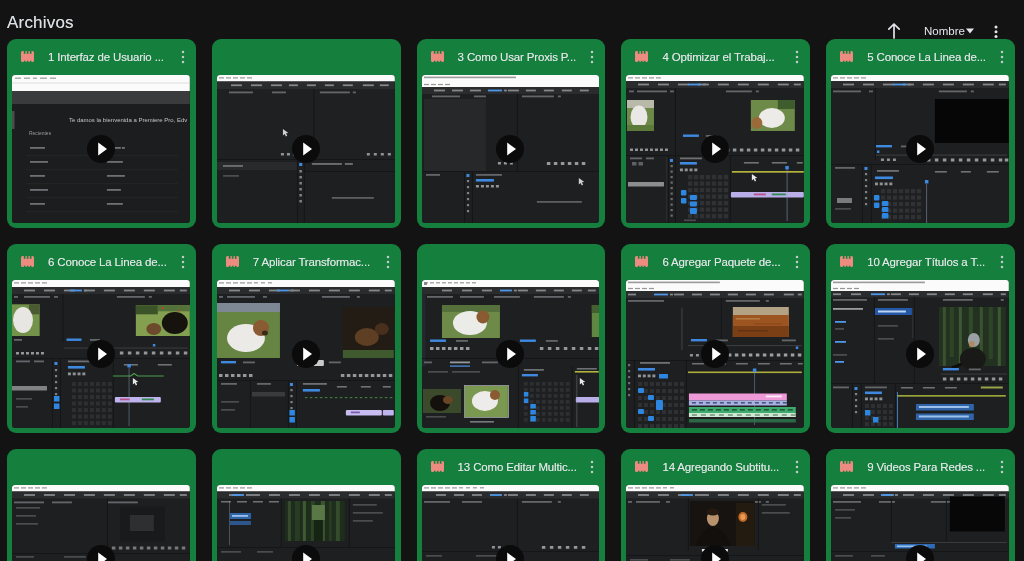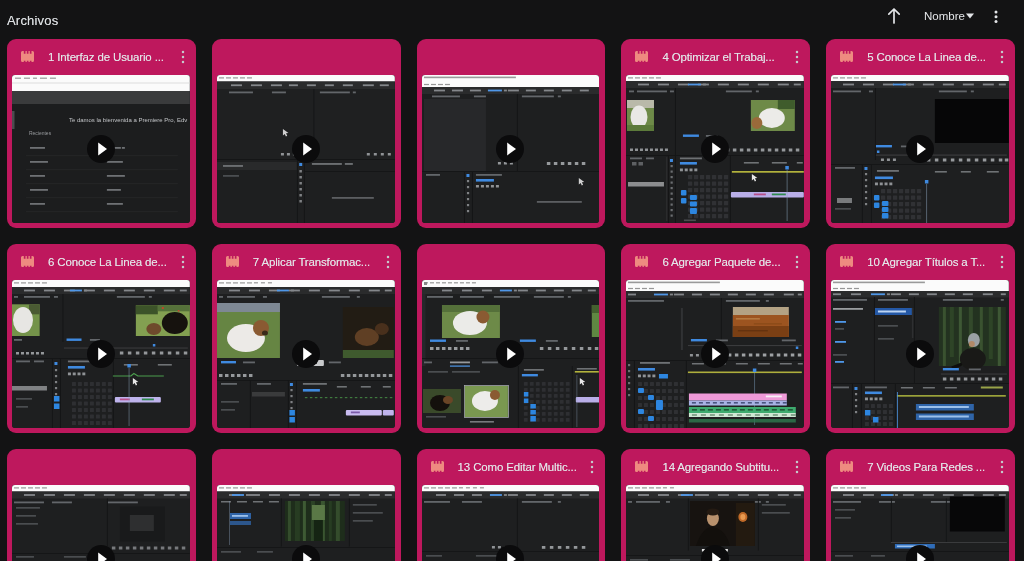--- a/index.html
+++ b/index.html
@@ -1,21 +1,21 @@
 <!DOCTYPE html>
 <html><head><meta charset="utf-8">
 <style>
 * { margin:0; padding:0; box-sizing:border-box; }
 html,body { width:1024px; height:561px; background:#131314; overflow:hidden;
   font-family:"Liberation Sans", sans-serif; }
-.toplabel { text-shadow:0 0 0.5px rgba(221,224,227,0.6); position:absolute; left:7px; top:13px; font-size:13px; color:#dde0e3; letter-spacing:0.2px; }
-.tools { position:absolute; top:0; right:0; height:32px; }
+.toplabel { text-shadow:0 0 0.5px rgba(221,224,227,0.6); position:absolute; left:7px; top:13px; font-size:17px; color:#dde0e3; letter-spacing:0.2px; }
+.tools { position:absolute; top:15px; right:0; height:32px; }
 .grid { position:absolute; left:7px; top:38.5px; display:grid;
   grid-template-columns:repeat(5, 188.8px); grid-auto-rows:189px; gap:16px; }
-.card { background:#be185d; border-radius:9px; position:relative; }
+.card { background:#15803d; border-radius:9px; position:relative; }
 .hd { height:36px; display:flex; align-items:center; padding:0 11px 0 14px; }
 .hd svg { flex:none; }
 .t { text-shadow:0 0 0.5px rgba(227,229,232,0.6); font-size:11.5px; letter-spacing:-0.15px; color:#e3e5e8; margin-left:14px; flex:1; white-space:nowrap; overflow:hidden; }
 .thumb { position:absolute; left:5px; right:6px; top:36px; height:148px;
   border-radius:3px; overflow:hidden; background:#1e1f20; }
 .th { position:absolute; left:0; top:0; width:100%; height:100%; }
 .play { position:absolute; left:50%; top:50%; width:28px; height:28px; margin:-14px 0 0 -14px; }
 </style></head>
 <body>
 <div class="toplabel">Archivos</div>
@@ -131,20 +131,31 @@
           <rect x="164" y="78" width="3" height="2.5" fill="#8f9295"></rect>
           <rect x="171" y="78" width="3" height="2.5" fill="#8f9295"></rect>
         </svg>
   <div class="play"><svg width="28" height="28" viewBox="0 0 28 28">
             <circle cx="14" cy="14" r="14" fill="#0b0b0c"></circle>
             <polygon points="11.2,7.6 20,14 11.2,20.4" fill="#ffffff"></polygon>
           </svg></div>
  </div>
 </div>
     <div class="card">
+ <div class="hd">
+        <svg width="13" height="11" viewBox="0 0 13 11">
+          <path fill-rule="evenodd" fill="#ee8b80" d="M0,1.5 a1.5,1.5 0 0 1 1.5,-1.5 h10 a1.5,1.5 0 0 1 1.5,1.5 v8 a1.5,1.5 0 0 1 -1.5,1.5 h-10 a1.5,1.5 0 0 1 -1.5,-1.5 z M2.8,0 h1.7 v2.8 h-1.7 z M5.8,0 h1.7 v2.8 h-1.7 z M8.8,0 h1.7 v2.8 h-1.7 z M2.8,9.7 h1.7 v1.3 h-1.7 z M5.8,9.7 h1.7 v1.3 h-1.7 z M8.8,9.7 h1.7 v1.3 h-1.7 z"></path>
+        </svg>
+        <span class="t">3 Como Usar Proxis P...</span>
+        <svg width="4" height="14" viewBox="0 0 4 14">
+          <circle cx="2" cy="2" r="1.25" fill="#c6c9cc"></circle>
+          <circle cx="2" cy="7" r="1.25" fill="#c6c9cc"></circle>
+          <circle cx="2" cy="12" r="1.25" fill="#c6c9cc"></circle>
+        </svg>
+      </div>
  <div class="thumb">
         <svg class="th" viewBox="0 0 178 148" preserveAspectRatio="none">
           <rect x="0" y="0" width="178" height="148" fill="#1e1f20"></rect>
           <rect x="0" y="0" width="178" height="12" fill="#fbfbfb"></rect>
           <rect x="2" y="1.6" width="92" height="1.6" fill="#9a9a9a"></rect>
           <rect x="2" y="8.9" width="5" height="1.2" fill="#979797"></rect>
           <rect x="9" y="8.9" width="5" height="1.2" fill="#979797"></rect>
           <rect x="16" y="8.9" width="5" height="1.2" fill="#979797"></rect>
           <rect x="23" y="8.9" width="5" height="1.2" fill="#979797"></rect>
           <rect x="0" y="12" width="178" height="7" fill="#2a2b2c"></rect>
@@ -1479,21 +1490,21 @@
             <circle cx="14" cy="14" r="14" fill="#0b0b0c"></circle>
             <polygon points="11.2,7.6 20,14 11.2,20.4" fill="#ffffff"></polygon>
           </svg></div>
  </div>
 </div>
     <div class="card">
  <div class="hd">
         <svg width="13" height="11" viewBox="0 0 13 11">
           <path fill-rule="evenodd" fill="#ee8b80" d="M0,1.5 a1.5,1.5 0 0 1 1.5,-1.5 h10 a1.5,1.5 0 0 1 1.5,1.5 v8 a1.5,1.5 0 0 1 -1.5,1.5 h-10 a1.5,1.5 0 0 1 -1.5,-1.5 z M2.8,0 h1.7 v2.8 h-1.7 z M5.8,0 h1.7 v2.8 h-1.7 z M8.8,0 h1.7 v2.8 h-1.7 z M2.8,9.7 h1.7 v1.3 h-1.7 z M5.8,9.7 h1.7 v1.3 h-1.7 z M8.8,9.7 h1.7 v1.3 h-1.7 z"></path>
         </svg>
-        <span class="t">7 Videos Para Redes ...</span>
+        <span class="t">9 Videos Para Redes ...</span>
         <svg width="4" height="14" viewBox="0 0 4 14">
           <circle cx="2" cy="2" r="1.25" fill="#c6c9cc"></circle>
           <circle cx="2" cy="7" r="1.25" fill="#c6c9cc"></circle>
           <circle cx="2" cy="12" r="1.25" fill="#c6c9cc"></circle>
         </svg>
       </div>
  <div class="thumb">
         <svg class="th" viewBox="0 0 178 148" preserveAspectRatio="none">
           <rect x="0" y="0" width="178" height="148" fill="#1e1f20"></rect>
           <rect x="0" y="0" width="178" height="6.5" fill="#fbfbfb"></rect>

